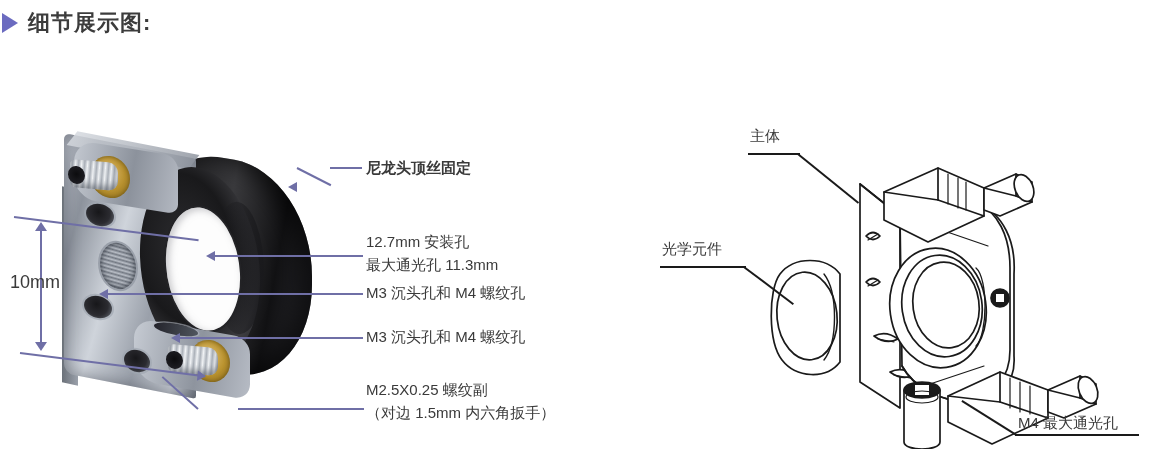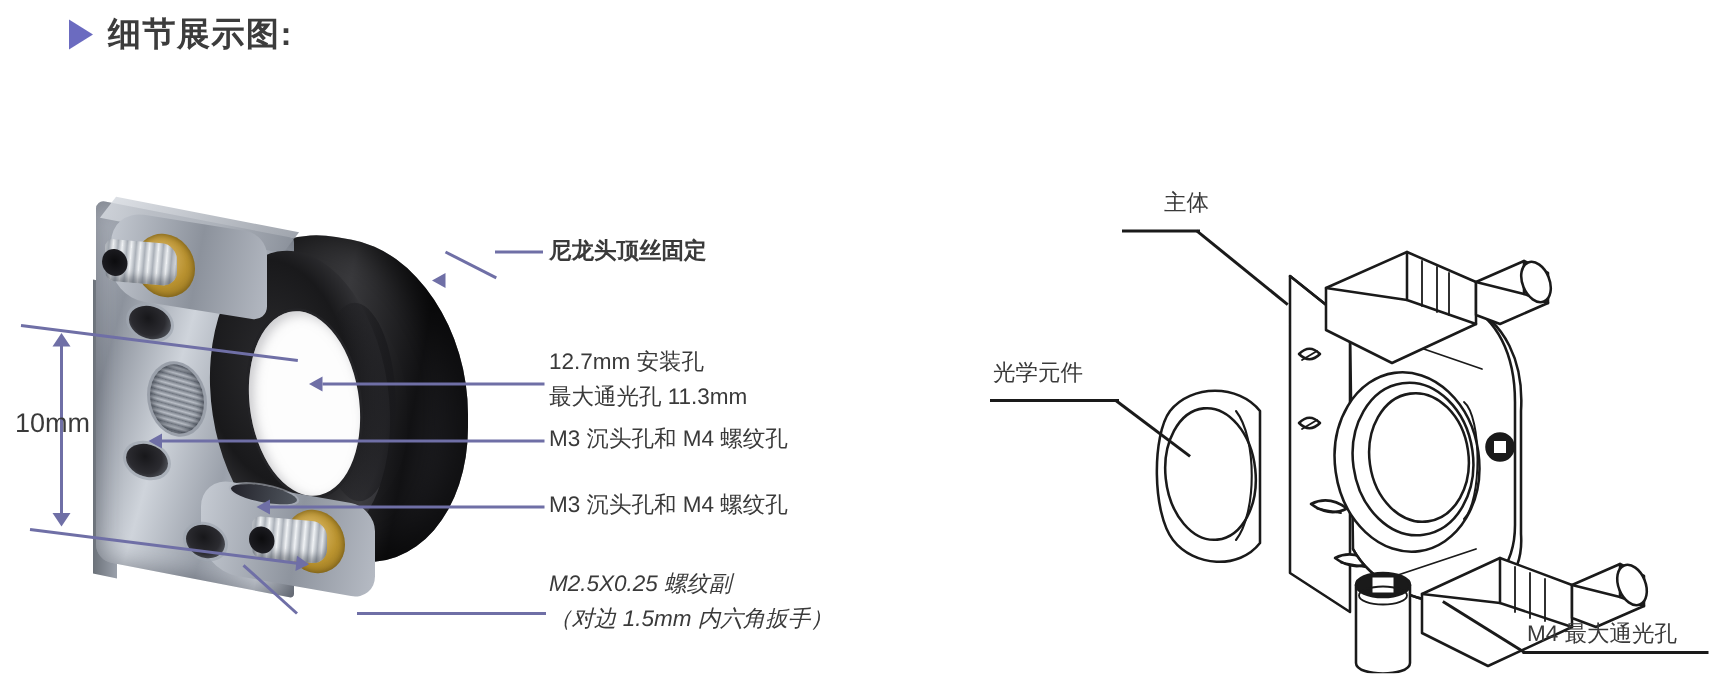--- a/index.html
+++ b/index.html
@@ -15,21 +15,20 @@
     color: #333333;
   }
 
   
   #section-header {
     position: absolute;
     left: 0px; top: 8px;
     display: flex;
     align-items: center;
     gap: 10px;
-    padding-left: 44px;
   }
   #header-bullet {
     width: 0; height: 0;
     border-left: 16px solid #6b6bc0;
     border-top: 10px solid transparent;
     border-bottom: 10px solid transparent;
     margin-left: 2px;
   }
   #header-title {
     font-size: 22px;
@@ -334,21 +333,21 @@
 <div>
   <div class="leader-purple" style="left:180px; top:337px; width:183px;"></div>
   <div class="arrowhead-left" style="left:171px; top:333px;"></div>
   <div class="callout-label" style="left:366px; top:325px;">M3 沉头孔和 M4 螺纹孔</div>
 </div>
 
 <div>
   <div class="leader-purple" style="left:238px; top:408px; width:126px;"></div>
   <div class="leader-purple" style="left:198px; top:408px; width:48px; transform: rotate(-138deg);"></div>
   <div class="arrowhead-left" style="left:195px; top:372px; transform: rotate(-55deg);"></div>
-  <div class="callout-label" style="left:366px; top:378px;font-style:italic;">
+  <div class="callout-label" style="left:366px; top:378px;">
     <span>M2.5X0.25 螺纹副</span>
     <span class="l2">（对边 1.5mm 内六角扳手）</span>
   </div>
 </div>
 
 <div id="lineart-wrap">
 <svg width="402" height="299" viewBox="0 0 402 299" fill="none" stroke="#1a1a1a" stroke-width="1.7" stroke-linejoin="round" stroke-linecap="round">
 
   <g>
     <path d="M108 34 L108 232 L148 258 L148 66 Z" fill="#ffffff"></path>
@@ -427,21 +426,21 @@
     <rect x="163" y="235" width="14" height="10" fill="#ffffff" stroke="none"></rect>
     <ellipse cx="170" cy="240" rx="18" ry="8"></ellipse>
     <ellipse cx="170" cy="247" rx="16" ry="6" stroke-width="1.2"></ellipse>
   </g>
 </svg>
 </div>
 
 <div>
   <div class="underline-black" style="left:748px; top:153px; width:52px;"></div>
   <div class="leader-black" style="left:798px; top:153px; width:78px; transform: rotate(39deg);"></div>
-  <div class="callout-label" style="left:750px; top:124px;margin-left:26px;">主体</div>
+  <div class="callout-label" style="left:750px; top:124px;">主体</div>
 </div>
 
 <div>
   <div class="underline-black" style="left:660px; top:266px; width:86px;"></div>
   <div class="leader-black" style="left:744px; top:266px; width:62px; transform: rotate(37deg);"></div>
   <div class="callout-label" style="left:662px; top:237px;text-align:center;">光学元件</div>
 </div>
 
 <div>
   <div class="leader-black" style="left:962px; top:400px; width:64px; transform: rotate(32deg);"></div>

